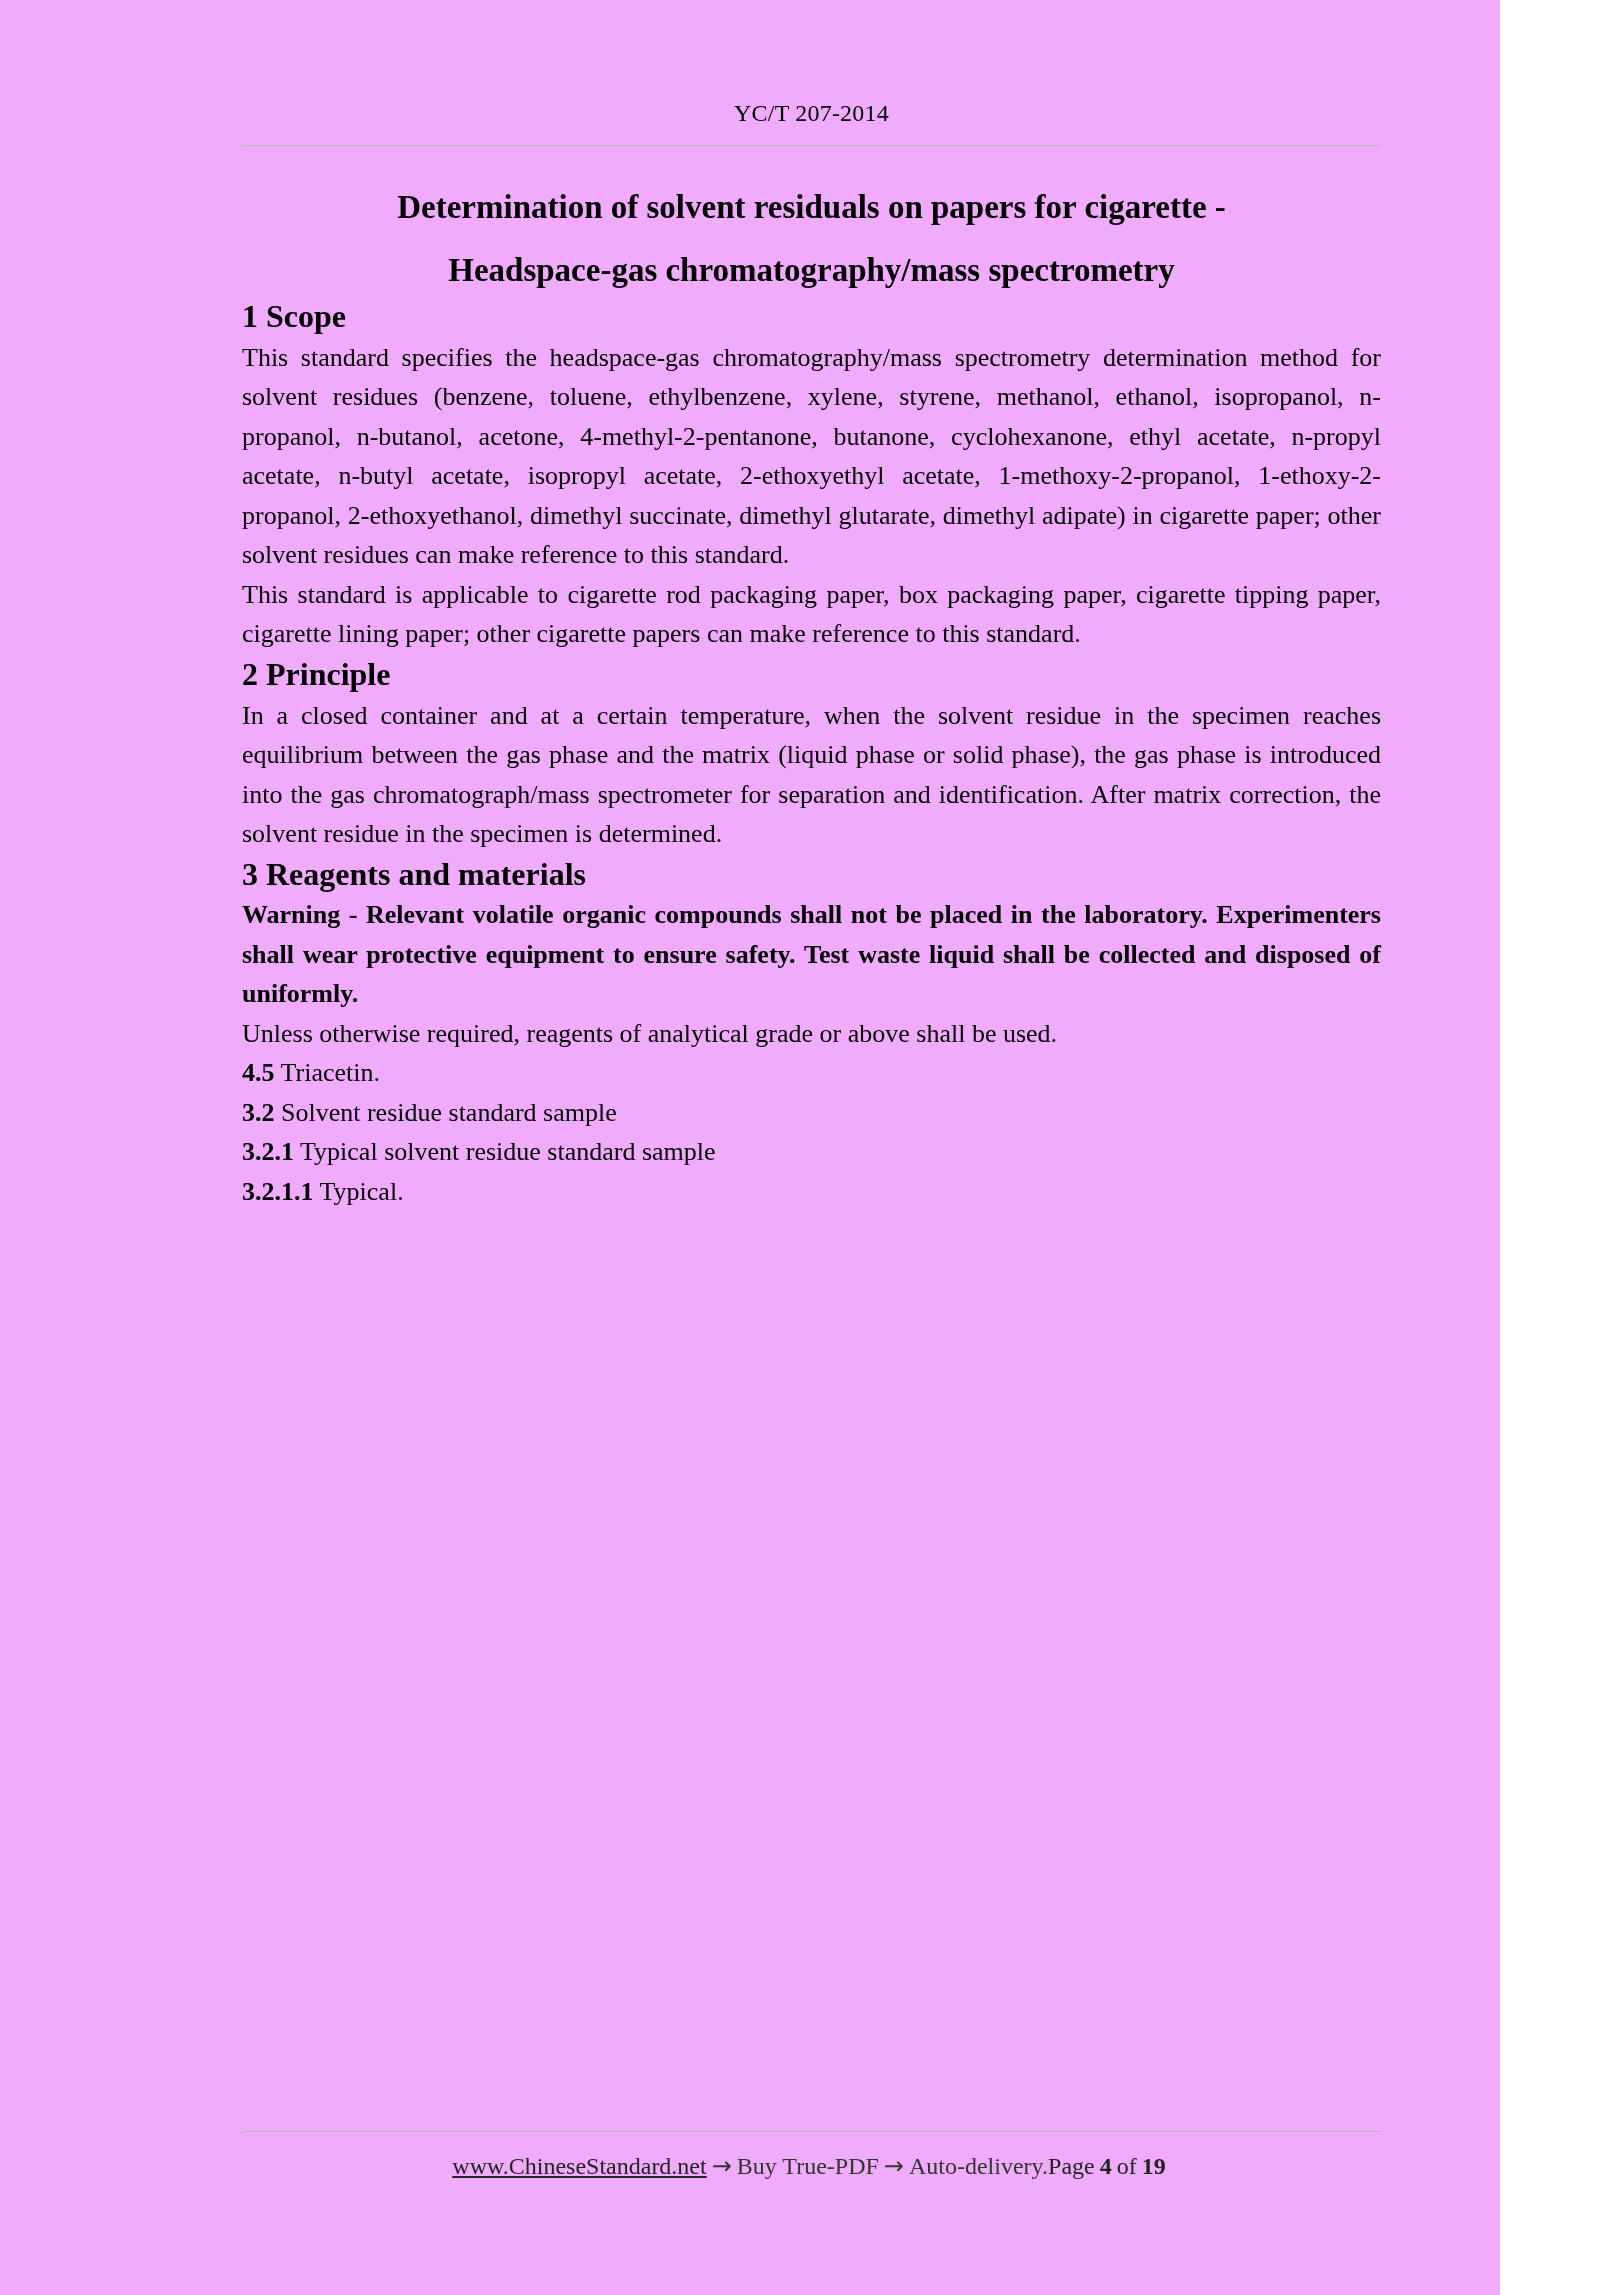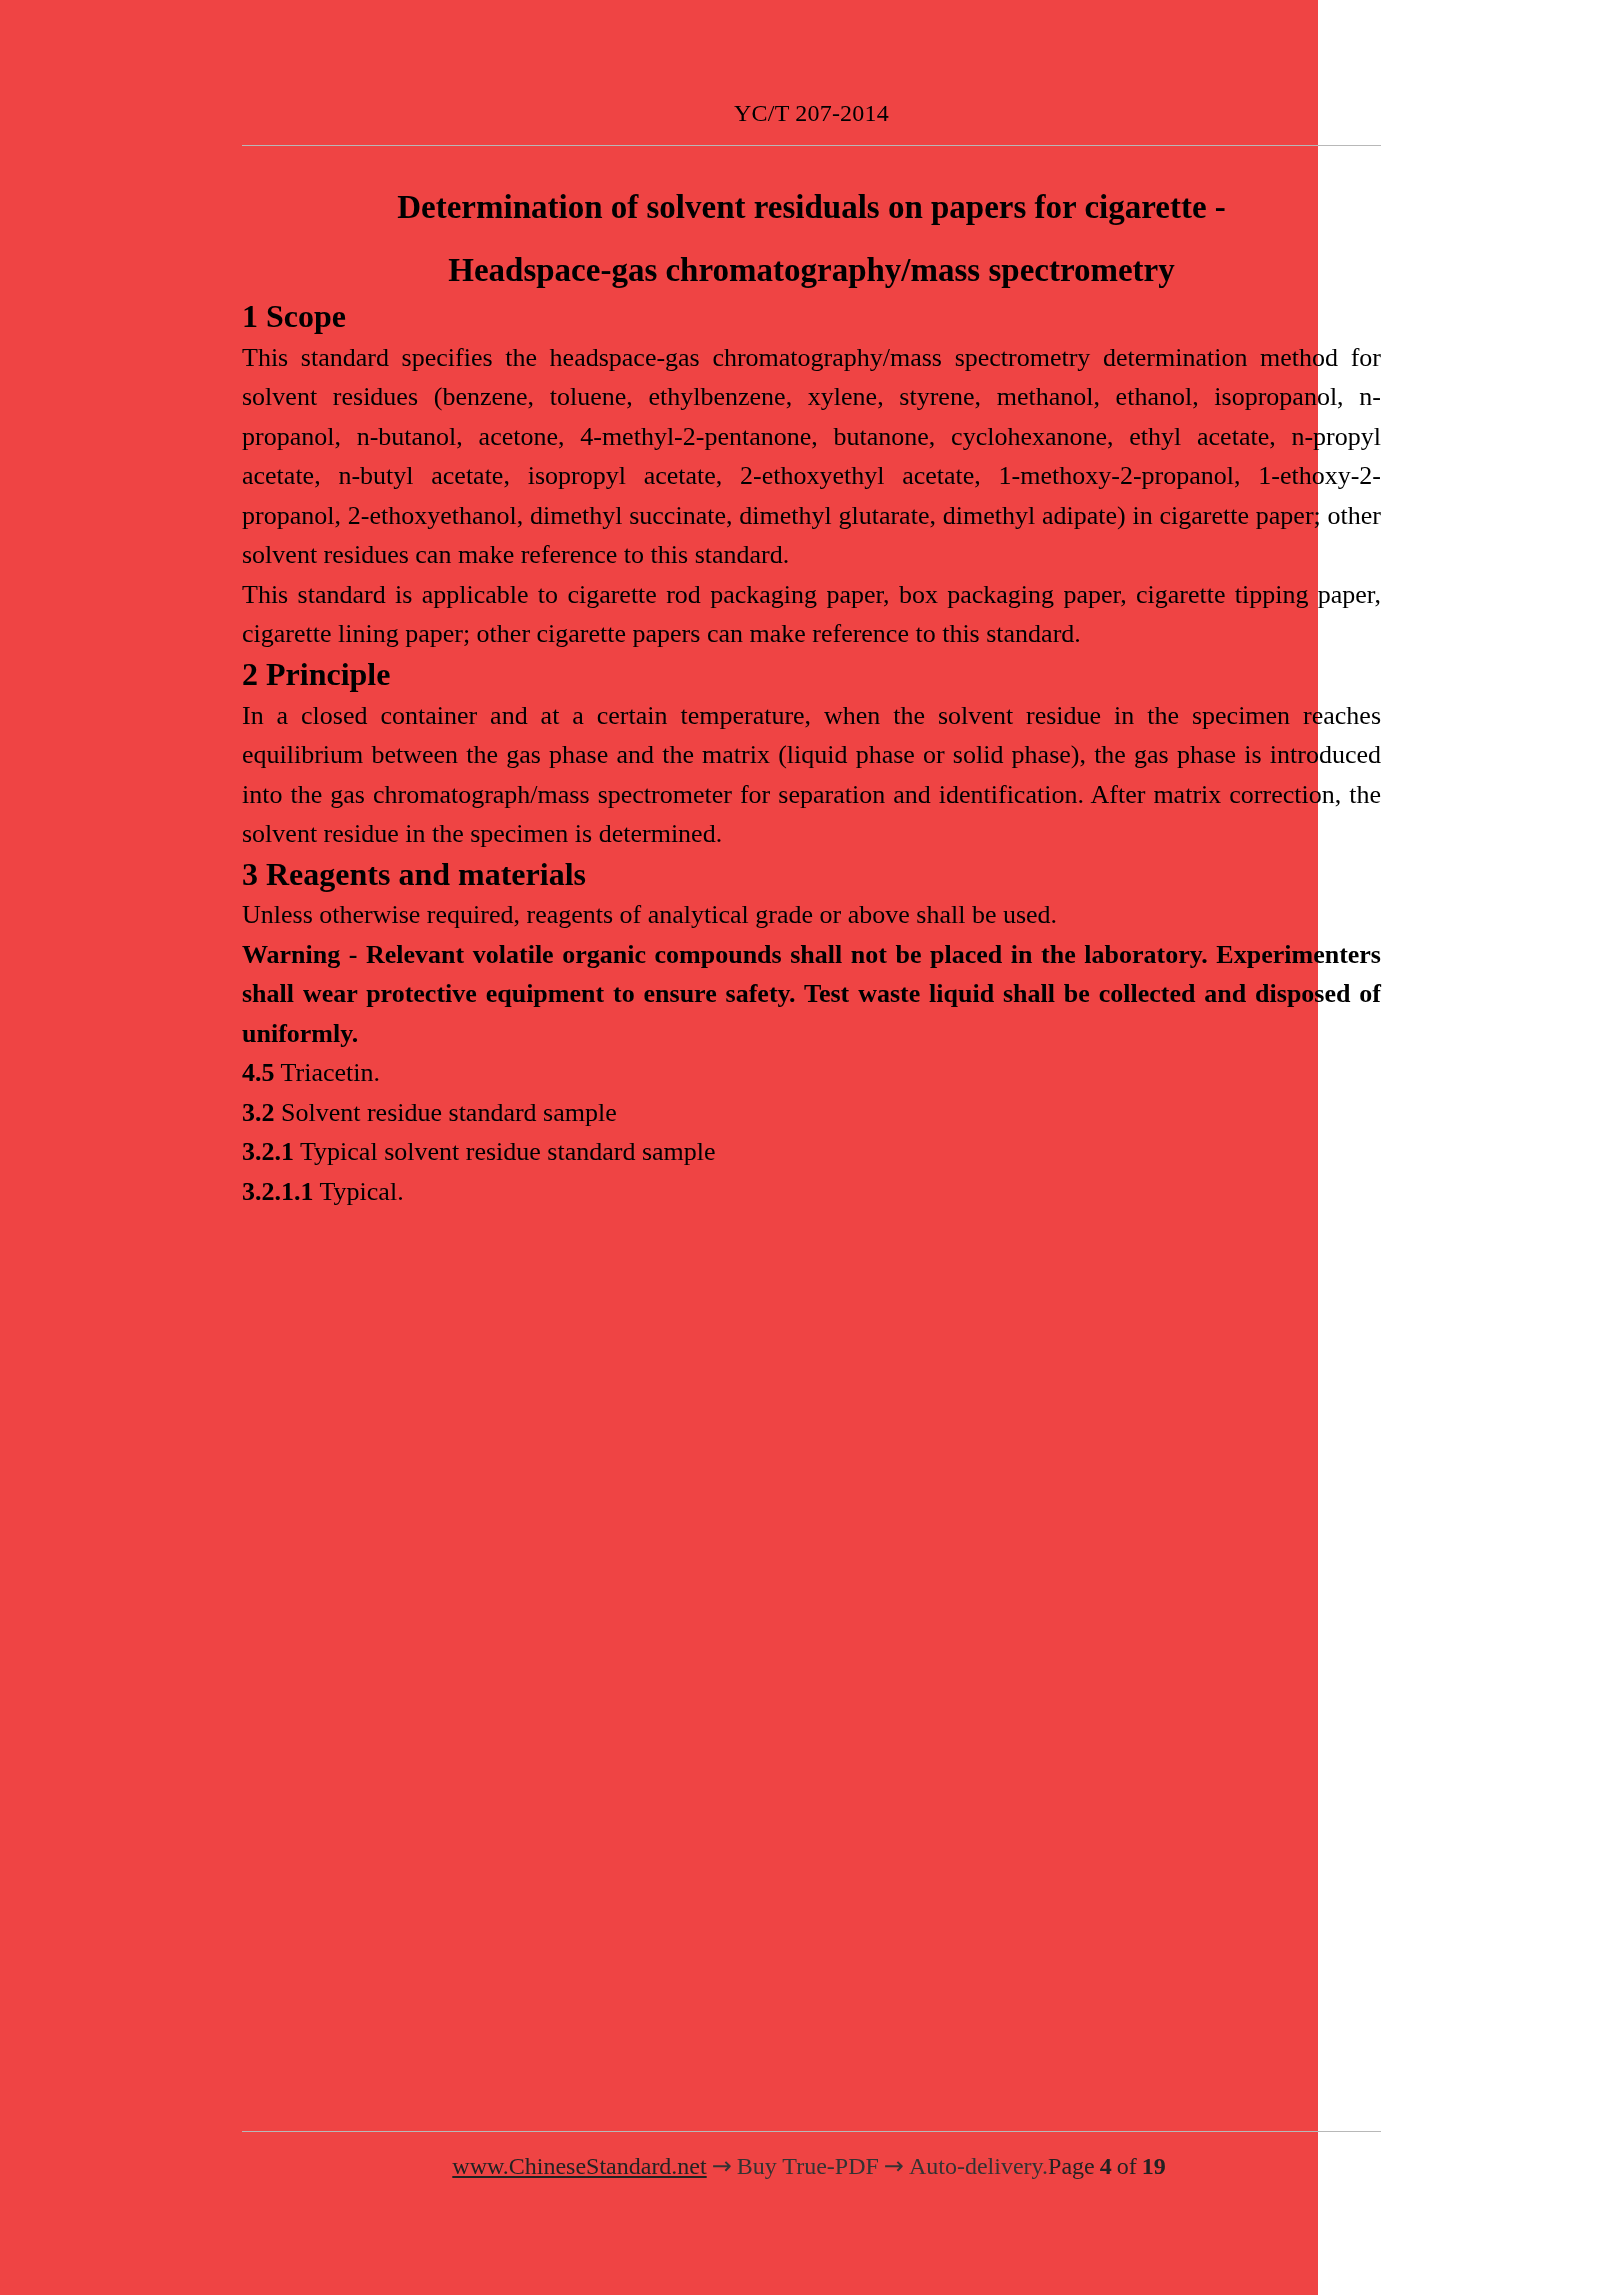--- a/index.html
+++ b/index.html
@@ -11,25 +11,25 @@
     width: 1623px;
     height: 2295px;
     font-family: "Liberation Serif", serif;
     color: #000000;
     position: relative;
     overflow: hidden;
   }
   .page {
     position: absolute;
     top: 0; left: 0;
-    width: 1318px;
+    width: 1500px;
     height: 2295px;
     box-sizing: border-box;
     padding: 0;
-    background: #ef4444;
+    background: #f0abfc;
   }
   .content {
     position: absolute;
     left: 242px;
     right: 242px;
     top: 0;
     width: 1139px;
   }
 
   
@@ -153,22 +153,22 @@
     </div>
 
     <h2 class="section sec-scope">1 Scope</h2>
     <p class="body-text p-scope-1">This standard specifies the headspace-gas chromatography/mass spectrometry determination method for solvent residues (benzene, toluene, ethylbenzene, xylene, styrene, methanol, ethanol, isopropanol, n-propanol, n-butanol, acetone, 4-methyl-2-pentanone, butanone, cyclohexanone, ethyl acetate, n-propyl acetate, n-butyl acetate, isopropyl acetate, 2-ethoxyethyl acetate, 1-methoxy-2-propanol, 1-ethoxy-2-propanol, 2-ethoxyethanol, dimethyl succinate, dimethyl glutarate, dimethyl adipate) in cigarette paper; other solvent residues can make reference to this standard.</p>
     <p class="body-text p-scope-2">This standard is applicable to cigarette rod packaging paper, box packaging paper, cigarette tipping paper, cigarette lining paper; other cigarette papers can make reference to this standard.</p>
 
     <h2 class="section sec-principle">2 Principle</h2>
     <p class="body-text p-principle-1">In a closed container and at a certain temperature, when the solvent residue in the specimen reaches equilibrium between the gas phase and the matrix (liquid phase or solid phase), the gas phase is introduced into the gas chromatograph/mass spectrometer for separation and identification. After matrix correction, the solvent residue in the specimen is determined.</p>
 
     <h2 class="section sec-reagents">3 Reagents and materials</h2>
+    <p class="body-text p-warning">Warning - Relevant volatile organic compounds shall not be placed in the laboratory. Experimenters shall wear protective equipment to ensure safety. Test waste liquid shall be collected and disposed of uniformly.</p>
     <p class="body-text p-unless">Unless otherwise required, reagents of analytical grade or above shall be used.</p>
-    <p class="body-text p-warning">Warning - Relevant volatile organic compounds shall not be placed in the laboratory. Experimenters shall wear protective equipment to ensure safety. Test waste liquid shall be collected and disposed of uniformly.</p>
 
     <p class="body-text p-item">
       <span class="num">4.5</span>
       <span>Triacetin.</span>
     </p>
     <p class="body-text p-item">
       <span class="num">3.2</span>
       <span>Solvent residue standard sample</span>
     </p>
     <p class="body-text p-item">

